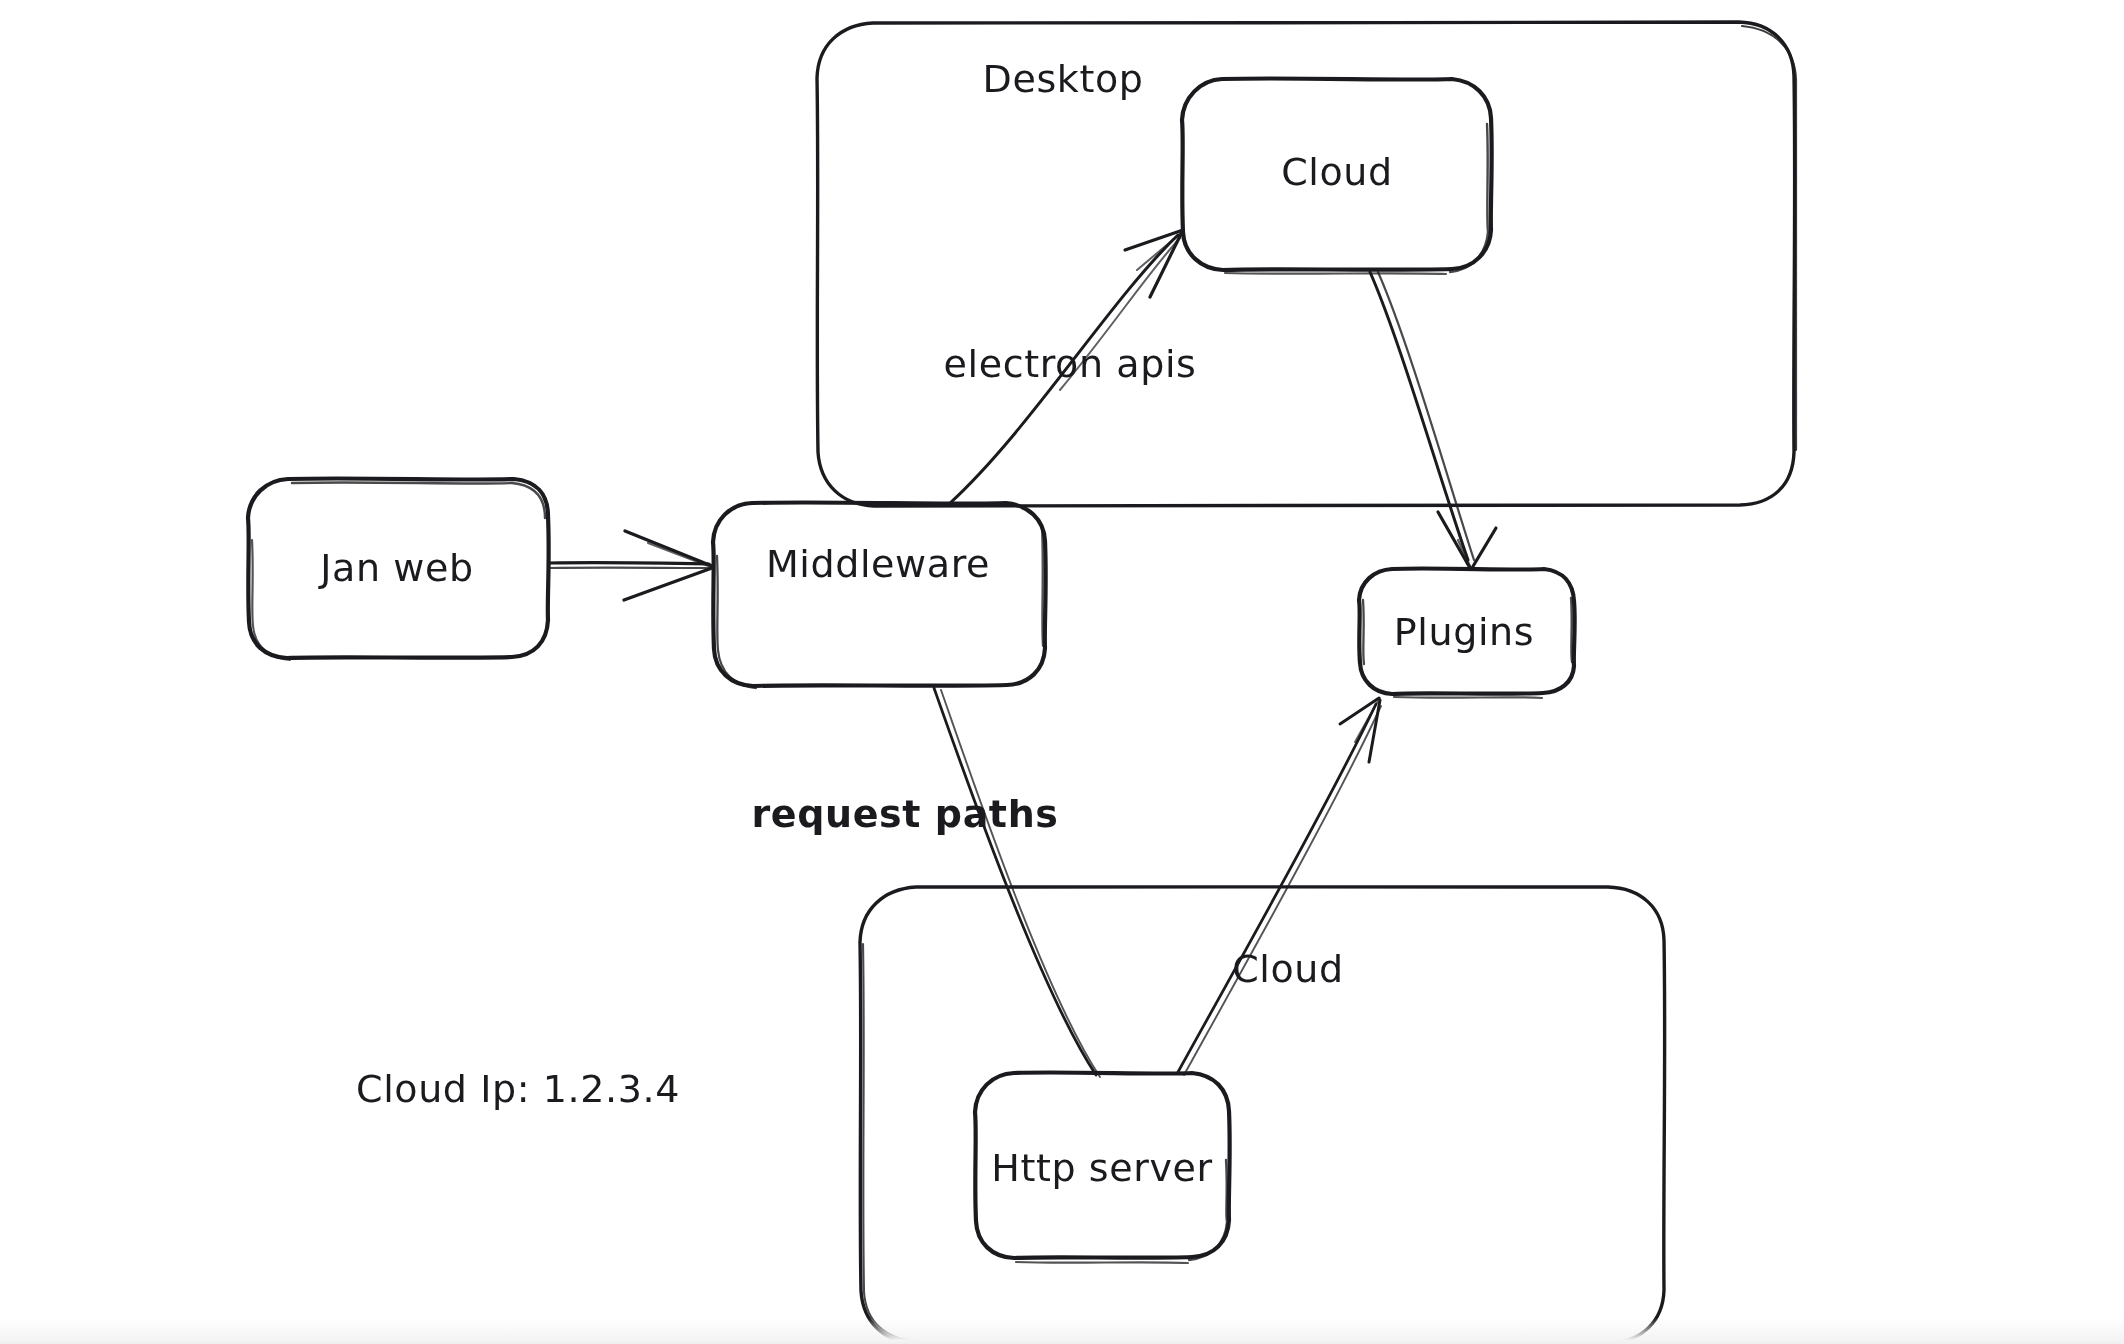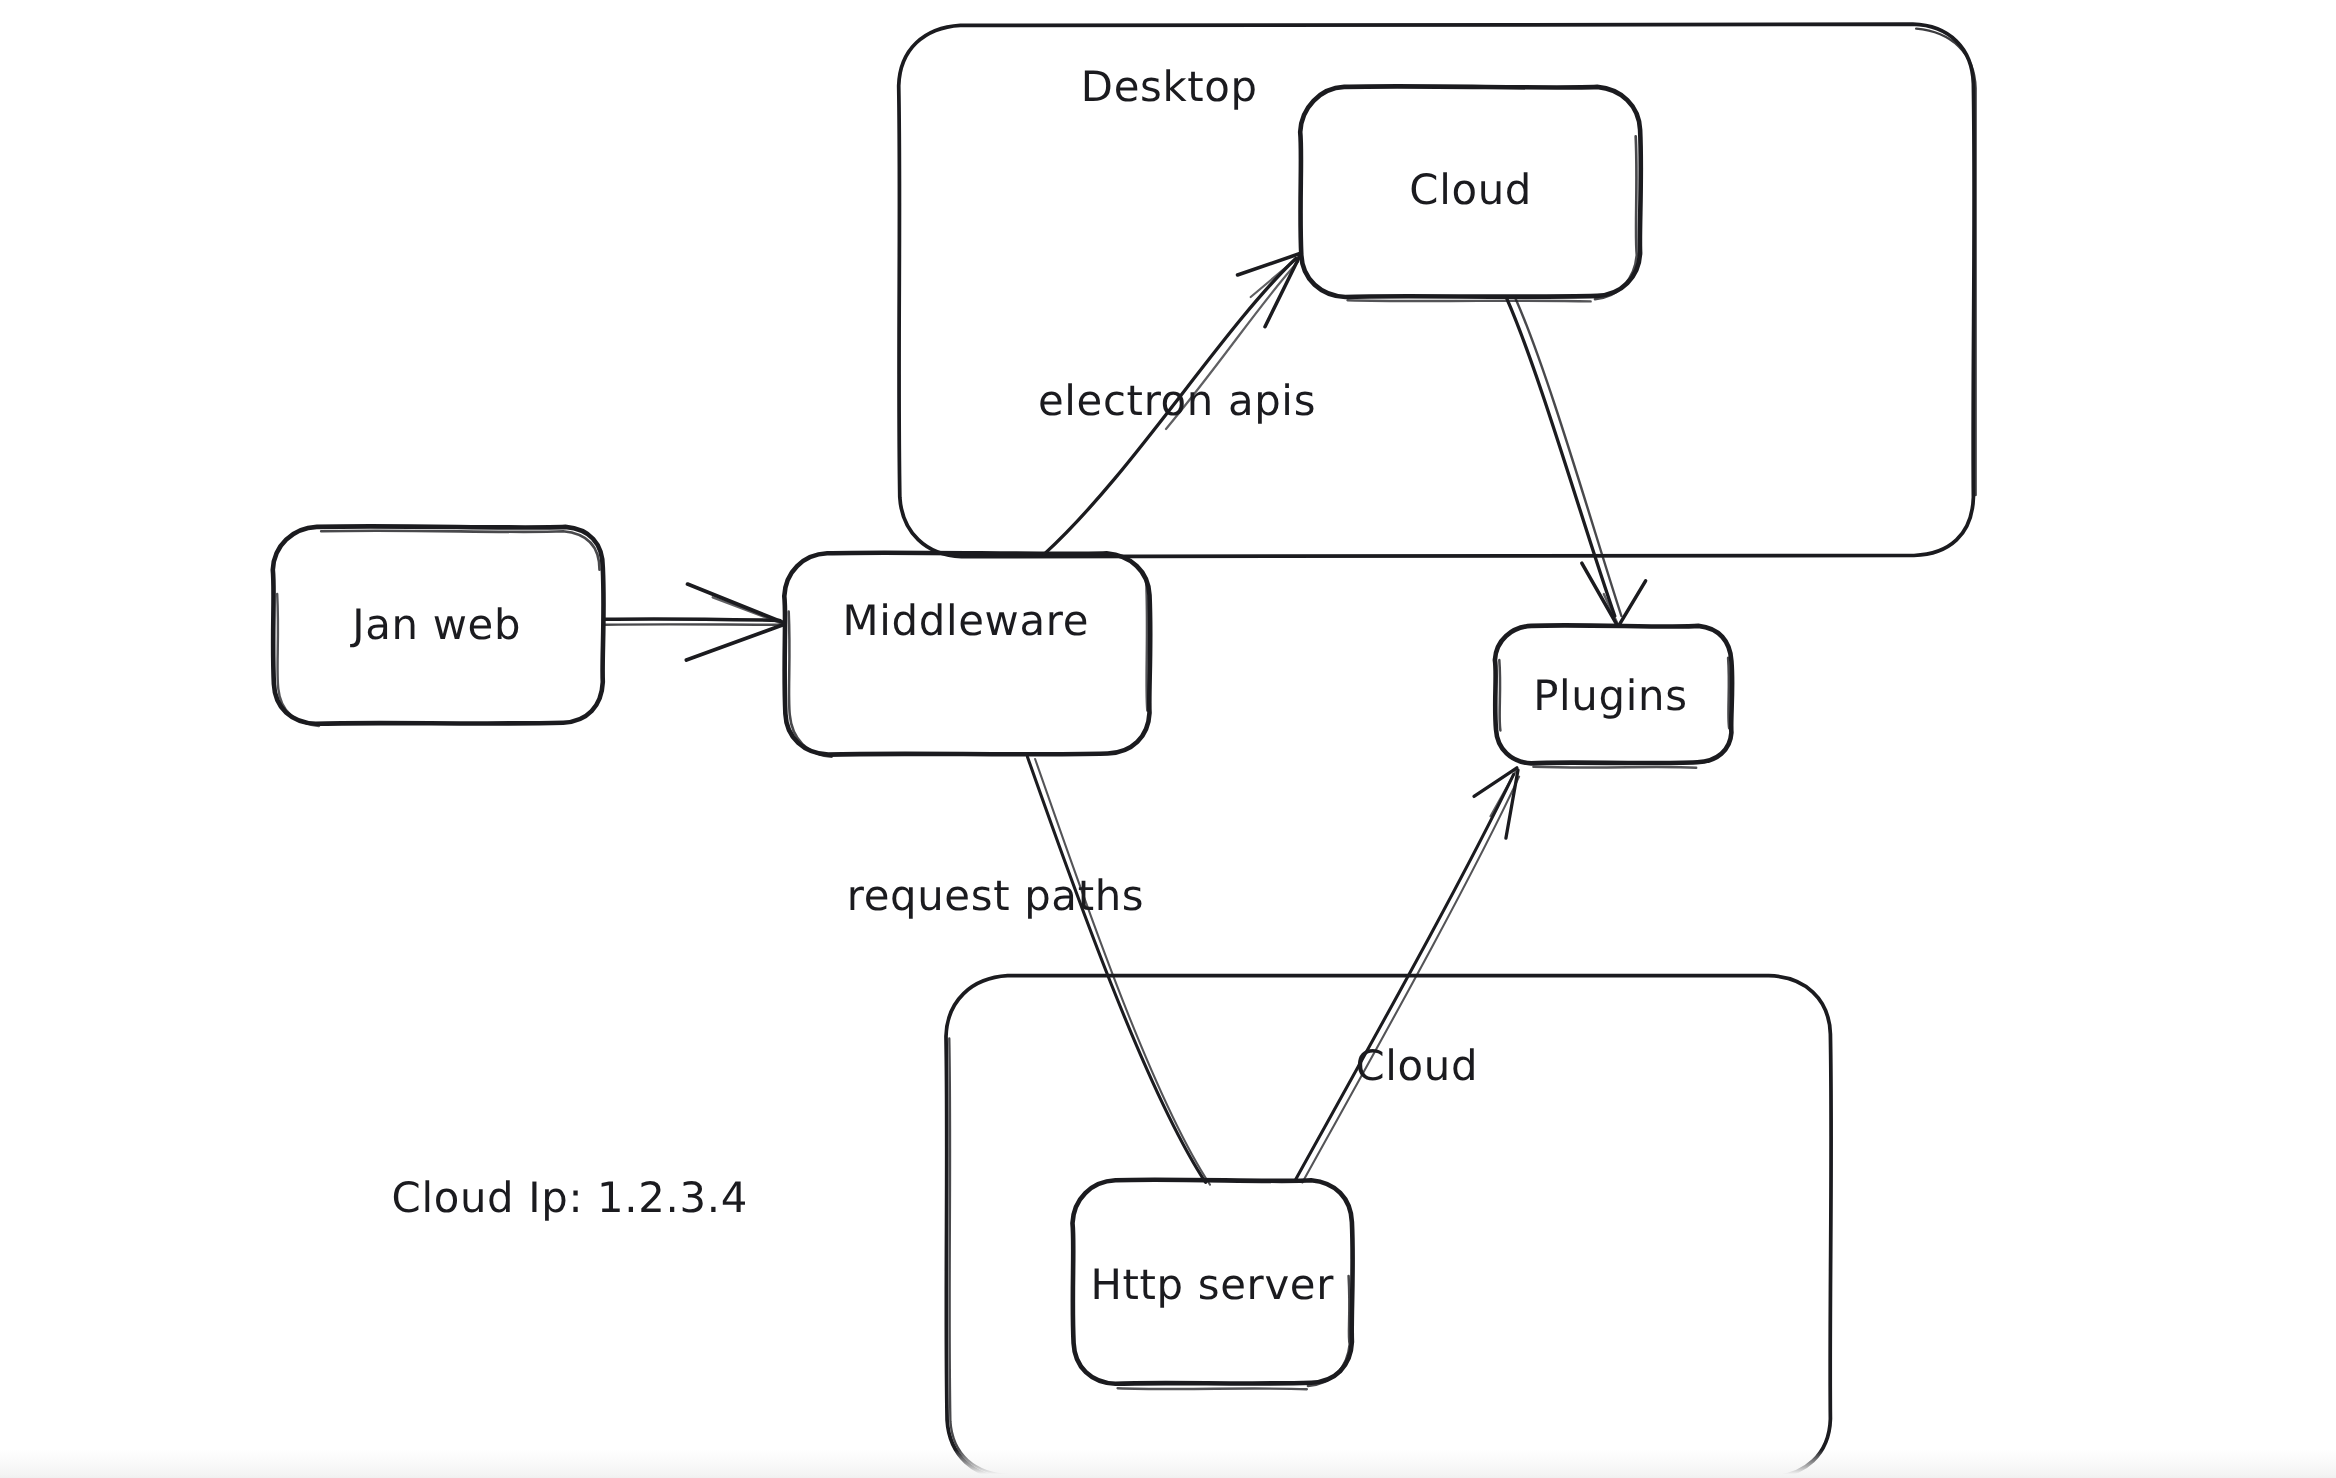--- a/index.html
+++ b/index.html
@@ -227,21 +227,21 @@
   <div class="node-label" style="left:878px; top:564px;">Middleware</div>
 
   <div class="node-label" style="left:1337px; top:172px;">Cloud</div>
 
   <div class="node-label" style="left:1464px; top:632px;">Plugins</div>
 
   <div class="node-label" style="left:1102px; top:1168px;">Http server</div>
 
   <div class="edge-label" style="left:1070px; top:364px;text-align:right;">electron apis</div>
 
-  <div class="edge-label" style="left:905px; top:814px;">request paths</div>
+  <div class="edge-label" style="left:905px; top:814px;font-weight:bold;">request paths</div>
 
   <div class="edge-label" style="left:1288px; top:969px;">Cloud</div>
 
   <div class="note" style="left:356px; top:966px;">
     <div>Cloud Ip: 1.2.3.4</div>
   </div>
 
   <div class="bottom-fade"></div>
 
 </div>

